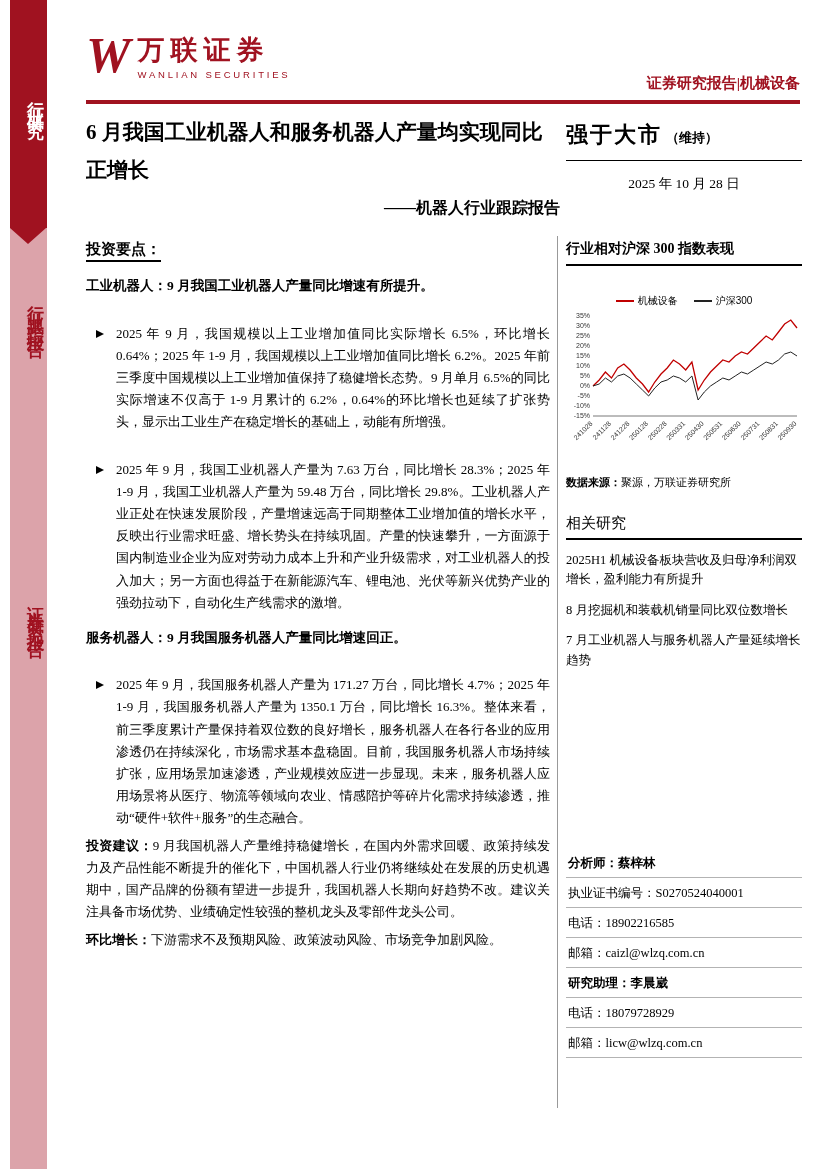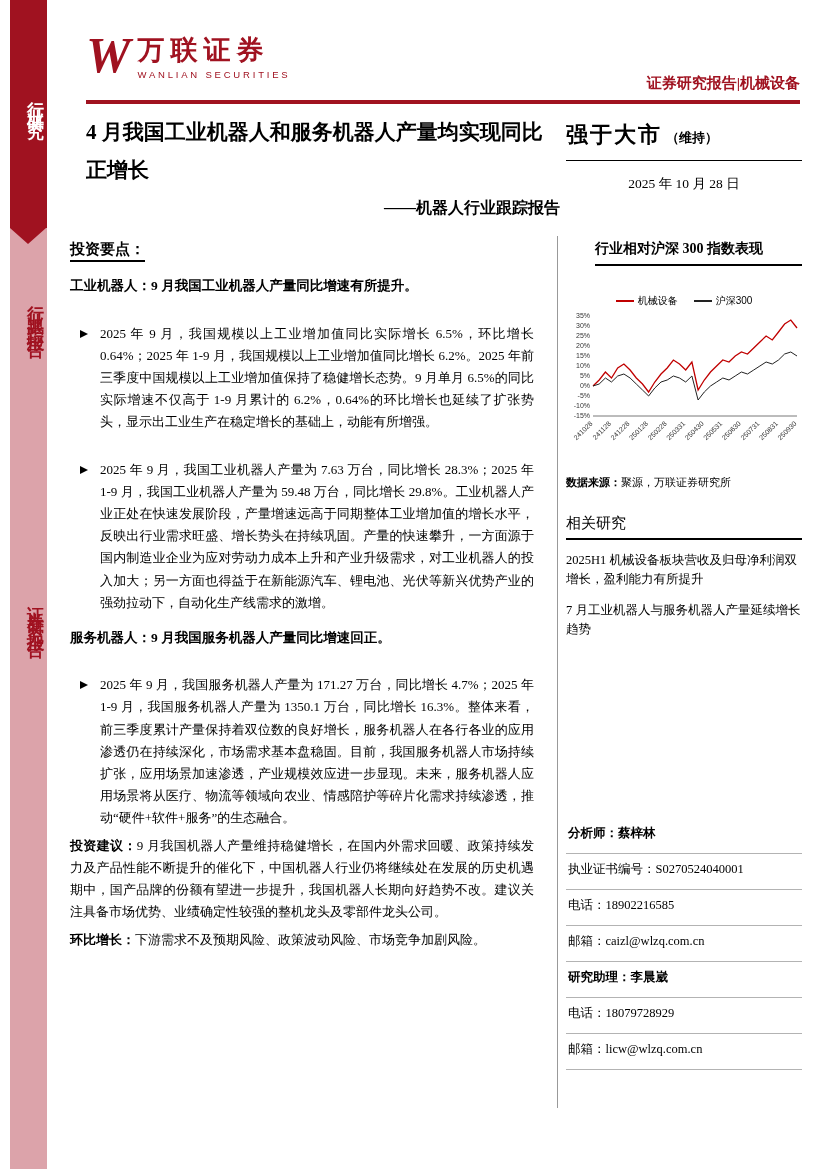--- a/index.html
+++ b/index.html
@@ -37,43 +37,43 @@
   .title{position:absolute;left:86px;top:114px;width:474px;font-size:21px;font-weight:bold;line-height:1.8;}
   .subtitle{position:absolute;left:86px;top:198px;width:474px;text-align:right;font-size:16px;font-weight:bold;}
   
   .rating{position:absolute;left:566px;top:120px;width:236px;}
   .rating-line{border-bottom:1.5px solid #000;padding-bottom:10px;}
   .rating-value{font-size:22px;font-weight:bold;letter-spacing:2px;}
   .rating-status{font-size:13px;font-weight:bold;text-align:center;}
   .rating-date{margin-top:14px;text-align:center;font-size:13.5px;}
   
   .divider{position:absolute;left:557px;top:236px;width:1px;height:872px;background:var(--line-gray);}
-  .left-col{position:absolute;left:70px;top:240px;width:464px;}
+  .left-col{position:absolute;left:86px;top:240px;width:464px;}
   .sec-title{display:inline-block;font-size:15px;font-weight:bold;border-bottom:2px solid #000;padding-bottom:1px;}
   .lead{font-size:13.5px;font-weight:bold;margin-top:13px;line-height:1.6;}
   .bullet{display:flex;margin-top:26px;}
   .bullet-marker{flex:0 0 auto;width:0;height:0;margin:7px 12px 0 10px;
     border-top:4.5px solid transparent;border-bottom:4.5px solid transparent;border-left:8px solid #000;}
   .bullet-text{flex:1;font-size:13px;line-height:1.7;text-align:justify;}
   .para{margin-top:6px;font-size:13px;line-height:1.7;text-align:justify;}
   .plabel{font-weight:bold;}
   
   .right-col{position:absolute;left:566px;top:240px;width:236px;}
-  .chart-title{font-size:14px;font-weight:bold;padding-bottom:6px;border-bottom:2px solid #000;margin-left:29px;}
+  .chart-title{font-size:14px;font-weight:bold;padding-bottom:6px;border-bottom:2px solid #000;}
   .legend{display:flex;justify-content:center;align-items:center;gap:16px;margin-top:28px;
     font-size:10px;font-family:"Liberation Sans","DejaVu Sans",sans-serif;}
   .legend-item{display:flex;align-items:center;gap:4px;}
   .legend-swatch{display:inline-block;width:18px;height:2px;background:#000;}
   #perf-chart{display:block;margin-top:2px;}
   .ytick,.xtick{font-size:7px;fill:#333;font-family:"Liberation Sans","DejaVu Sans",sans-serif;}
   .source{font-size:11px;margin-top:13px;}
   .related-title{margin-top:24px;font-size:15px;font-weight:normal;padding-bottom:5px;border-bottom:2px solid #000;}
   .related-item{margin-top:11px;font-size:12.5px;line-height:1.55;}
   .contact{margin-top:178px;}
-  .contact-row{font-size:12.5px;padding:7px 2px 11px;border-bottom:1px solid #b3b3b3;}
+  .contact-row{font-size:12.5px;padding:7px 2px 5px;border-bottom:1px solid #b3b3b3;}
   .bold-row{font-weight:bold;}
 </style>
 </head>
 <body>
 
 <div class="side-strip">
   <div class="side-top"></div>
   <div class="side-arrow"></div>
   <div class="vtext band1">行业研究</div>
   <div class="vtext band2">行业跟踪报告</div>
@@ -83,21 +83,21 @@
 <div class="logo">
   <span class="logo-w">W</span>
   <span>
     <span class="logo-cn">万联证券</span>
     <span class="logo-en">WANLIAN SECURITIES</span>
   </span>
 </div>
 <div class="header-tag">证券研究报告|机械设备</div>
 <div class="rule"></div>
 
-<div class="title">4 月我国工业机器人和服务机器人产量均实现同比正增长</div>
+<div class="title">6 月我国工业机器人和服务机器人产量均实现同比正增长</div>
 <div class="subtitle">——机器人行业跟踪报告</div>
 
 <div class="rating">
   <div class="rating-line">
     <span class="rating-value">强于大市</span>
     <span class="rating-status">（维持）</span>
   </div>
   <div class="rating-date">2025 年 10 月 28 日</div>
 </div>
 
@@ -175,20 +175,21 @@
       <text x="212.45454545454547" y="114" class="xtick" text-anchor="end" transform="rotate(-45 212.45454545454547 114)">250831</text>
       <text x="231" y="114" class="xtick" text-anchor="end" transform="rotate(-45 231 114)">250930</text>
     </svg>
 
   <div class="source">
     <span class="plabel">数据来源：</span><span>聚源，万联证券研究所</span>
   </div>
 
   <div class="related-title">相关研究</div>
   <div class="related-item">2025H1 机械设备板块营收及归母净利润双增长，盈利能力有所提升</div>
+  <div class="related-item">8 月挖掘机和装载机销量同比双位数增长</div>
   <div class="related-item">7 月工业机器人与服务机器人产量延续增长趋势</div>
 
   <div class="contact">
     <div class="contact-row bold-row">
       <span>分析师：</span><span>蔡梓林</span>
     </div>
     <div class="contact-row">
       <span>执业证书编号：</span><span>S0270524040001</span>
     </div>
     <div class="contact-row">

